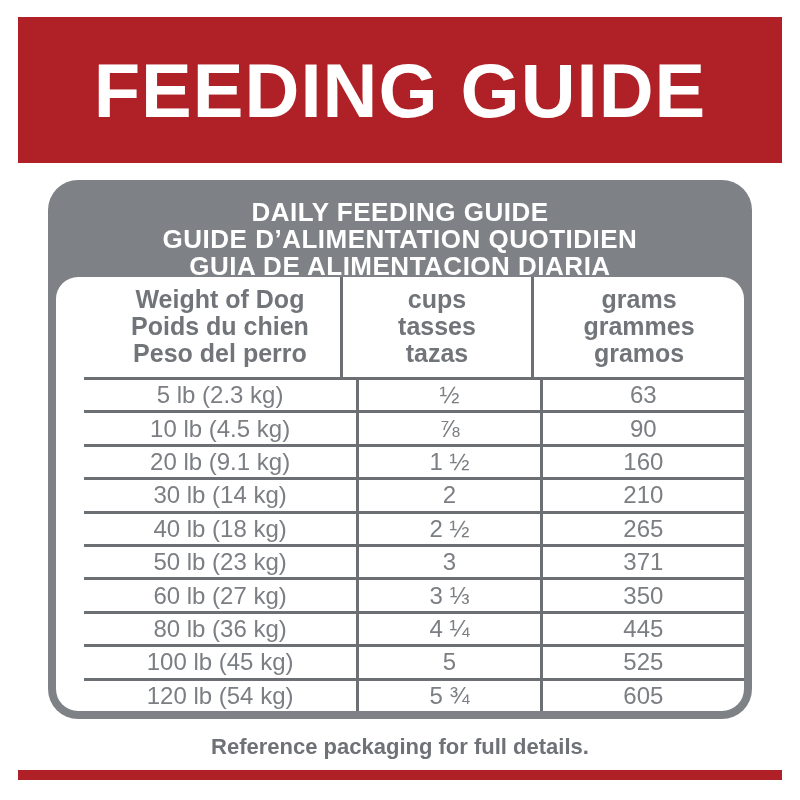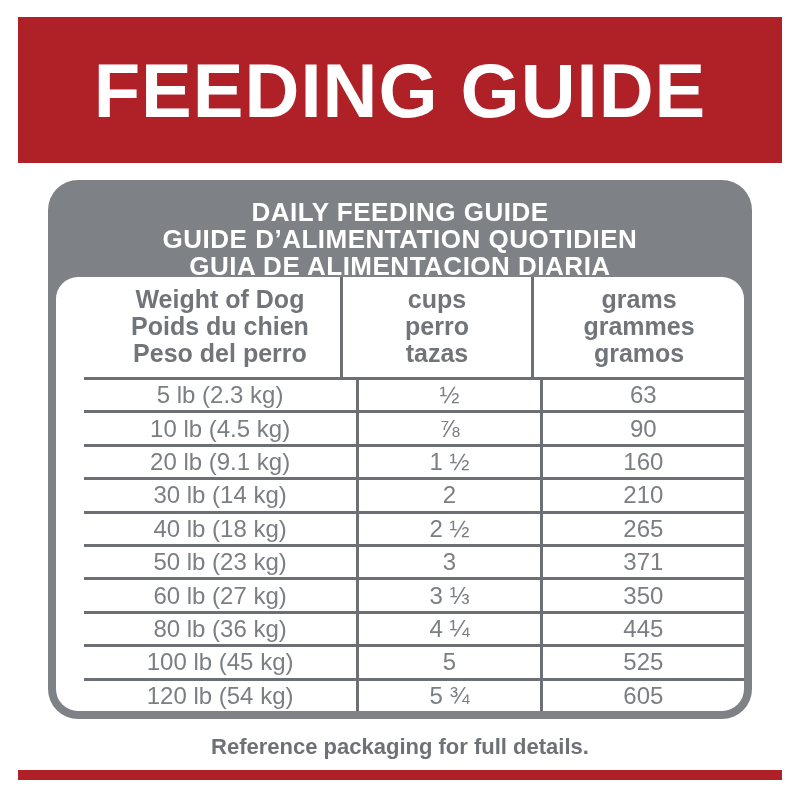--- a/index.html
+++ b/index.html
@@ -94,21 +94,21 @@
   <div class="card-body">
 
     <div class="col-headers">
       <div class="col col-1">
         <span>Weight of Dog</span>
         <span>Poids du chien</span>
         <span>Peso del perro</span>
       </div>
       <div class="col col-2">
         <span>cups</span>
-        <span>perro</span>
+        <span>tasses</span>
         <span>tazas</span>
       </div>
       <div class="col col-3">
         <span>grams</span>
         <span>grammes</span>
         <span>gramos</span>
       </div>
     </div>
 
     <div class="rows">

